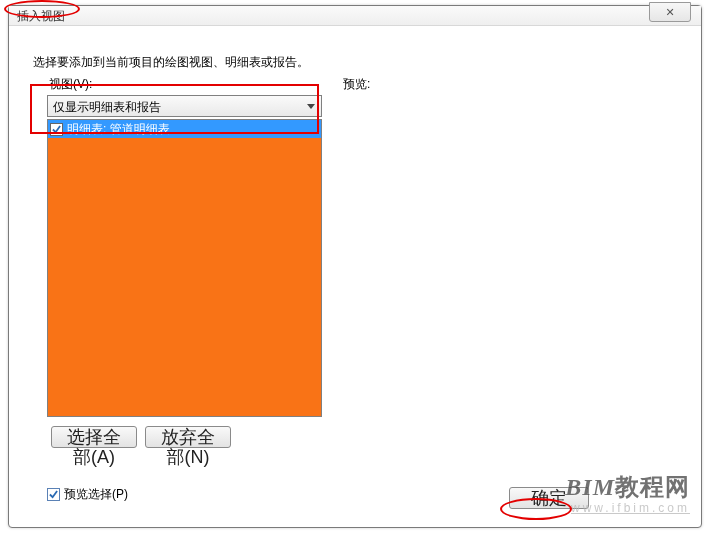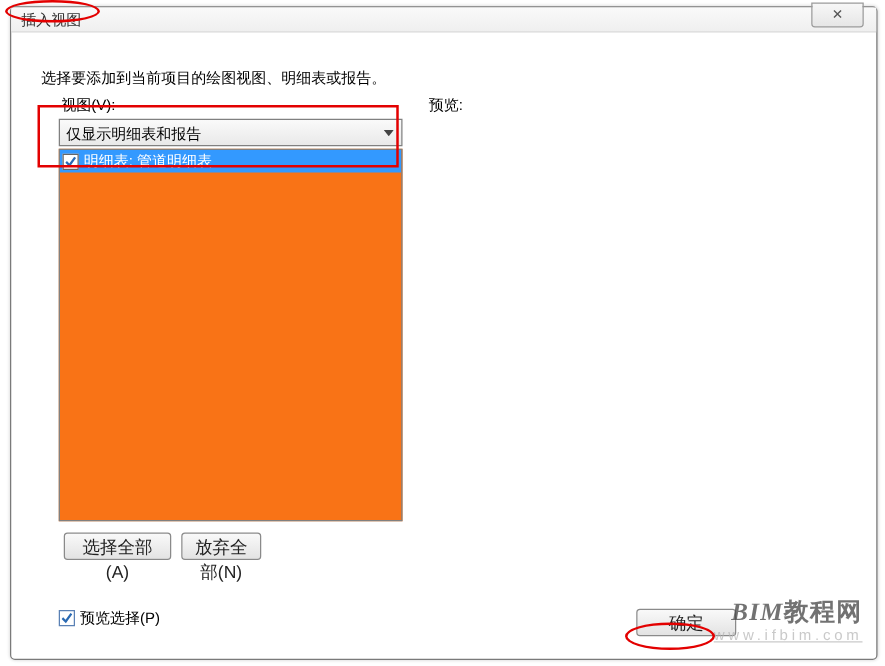--- a/index.html
+++ b/index.html
@@ -95,27 +95,27 @@
 }
 .list-check svg { width: 9px; height: 9px; }
 
 .btn {
   position: absolute;
   height: 22px;
   border: 1px solid #8a8a8a;
   border-radius: 3px;
   background: linear-gradient(#f9f9f9,#e3e3e3);
   padding: 0 10px;
-  font-size: 14px;
+  font-size: 18px;
   line-height: 20px;
   text-align: center;
   color: #222;
 }
 .btn-select-all { left: 28px; top: 390px; width: 86px; }
-.btn-abandon-all { left: 122px; top: 390px; width: 64px; }
+.btn-abandon-all { left: 122px; top: 390px; width: 86px; }
 
 .preview-check-row {
   position: absolute; left: 24px; top: 450px;
   display: flex; align-items: center;
 }
 .chk {
   width: 13px; height: 13px;
   border: 1px solid #5a81b5;
   background: #fff;
   margin-right: 4px;
@@ -128,21 +128,21 @@
 
 .watermark-logo {
   position: absolute;
   right: 18px; bottom: 18px;
   pointer-events: none;
   opacity: 0.75;
   text-align: right;
 }
 .wm-main {
   font-family: "Times New Roman", serif;
-  font-size: 20px;
+  font-size: 24px;
   font-weight: bold;
   font-style: italic;
   letter-spacing: 1px;
   color: #444;
   text-shadow: 0 0 1px #fff;
 }
 .wm-main .cn { font-family: "SimHei","Microsoft YaHei"; font-style: normal; }
 .wm-url {
   font-family: Tahoma, sans-serif;
   font-size: 12px;

